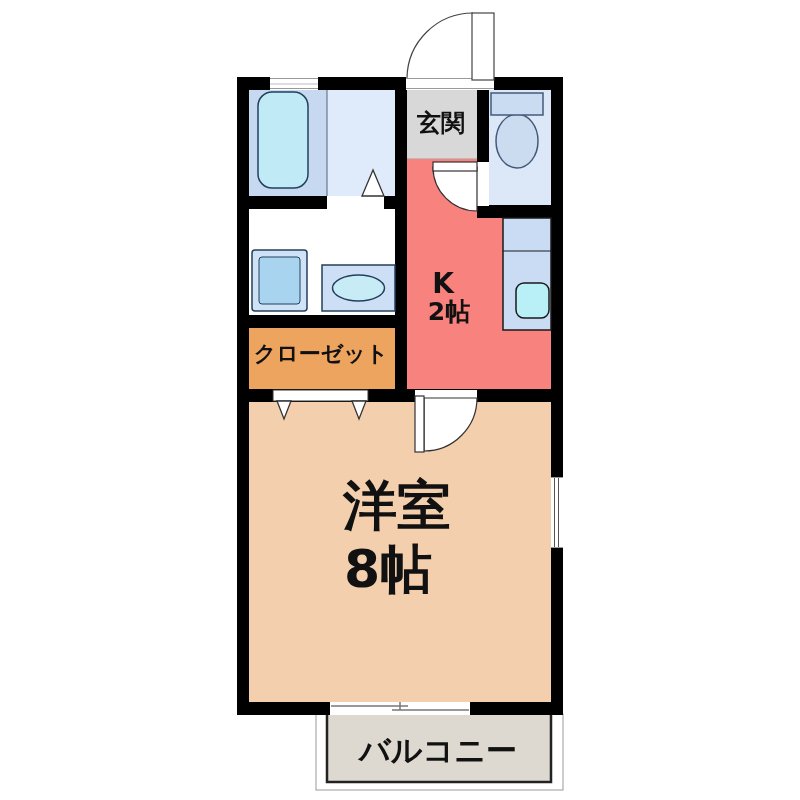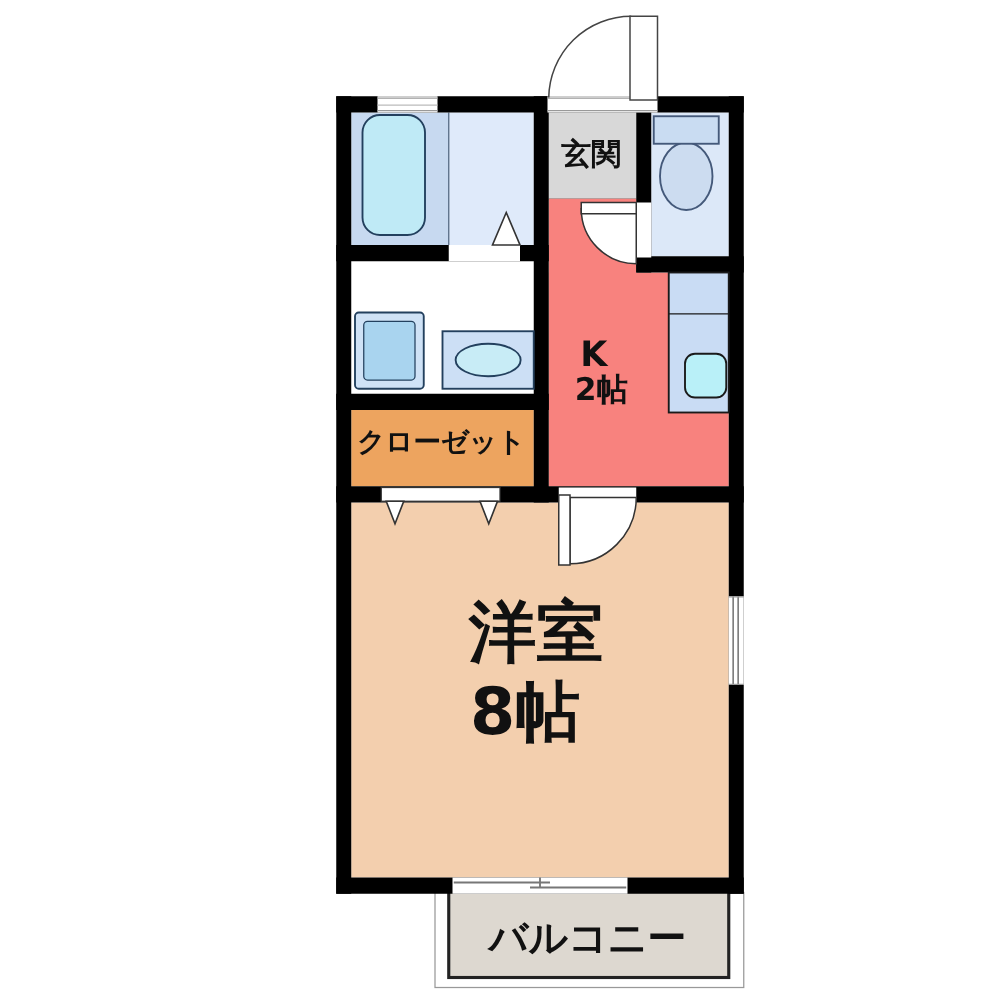--- a/index.html
+++ b/index.html
@@ -6,21 +6,20 @@
     margin: 0;
     padding: 0;
     background: #ffffff;
   }
   .stage {
     position: relative;
     width: 655px;
     height: 800px;
     background: #ffffff;
     font-family: "DejaVu Sans", sans-serif;
-    margin-left: 32px;
   }
   svg { display: block; }
   text {
     font-family: "DejaVu Sans", sans-serif;
     font-weight: bold;
     fill: #111111;
   }
 </style>
 </head>
 <body>

